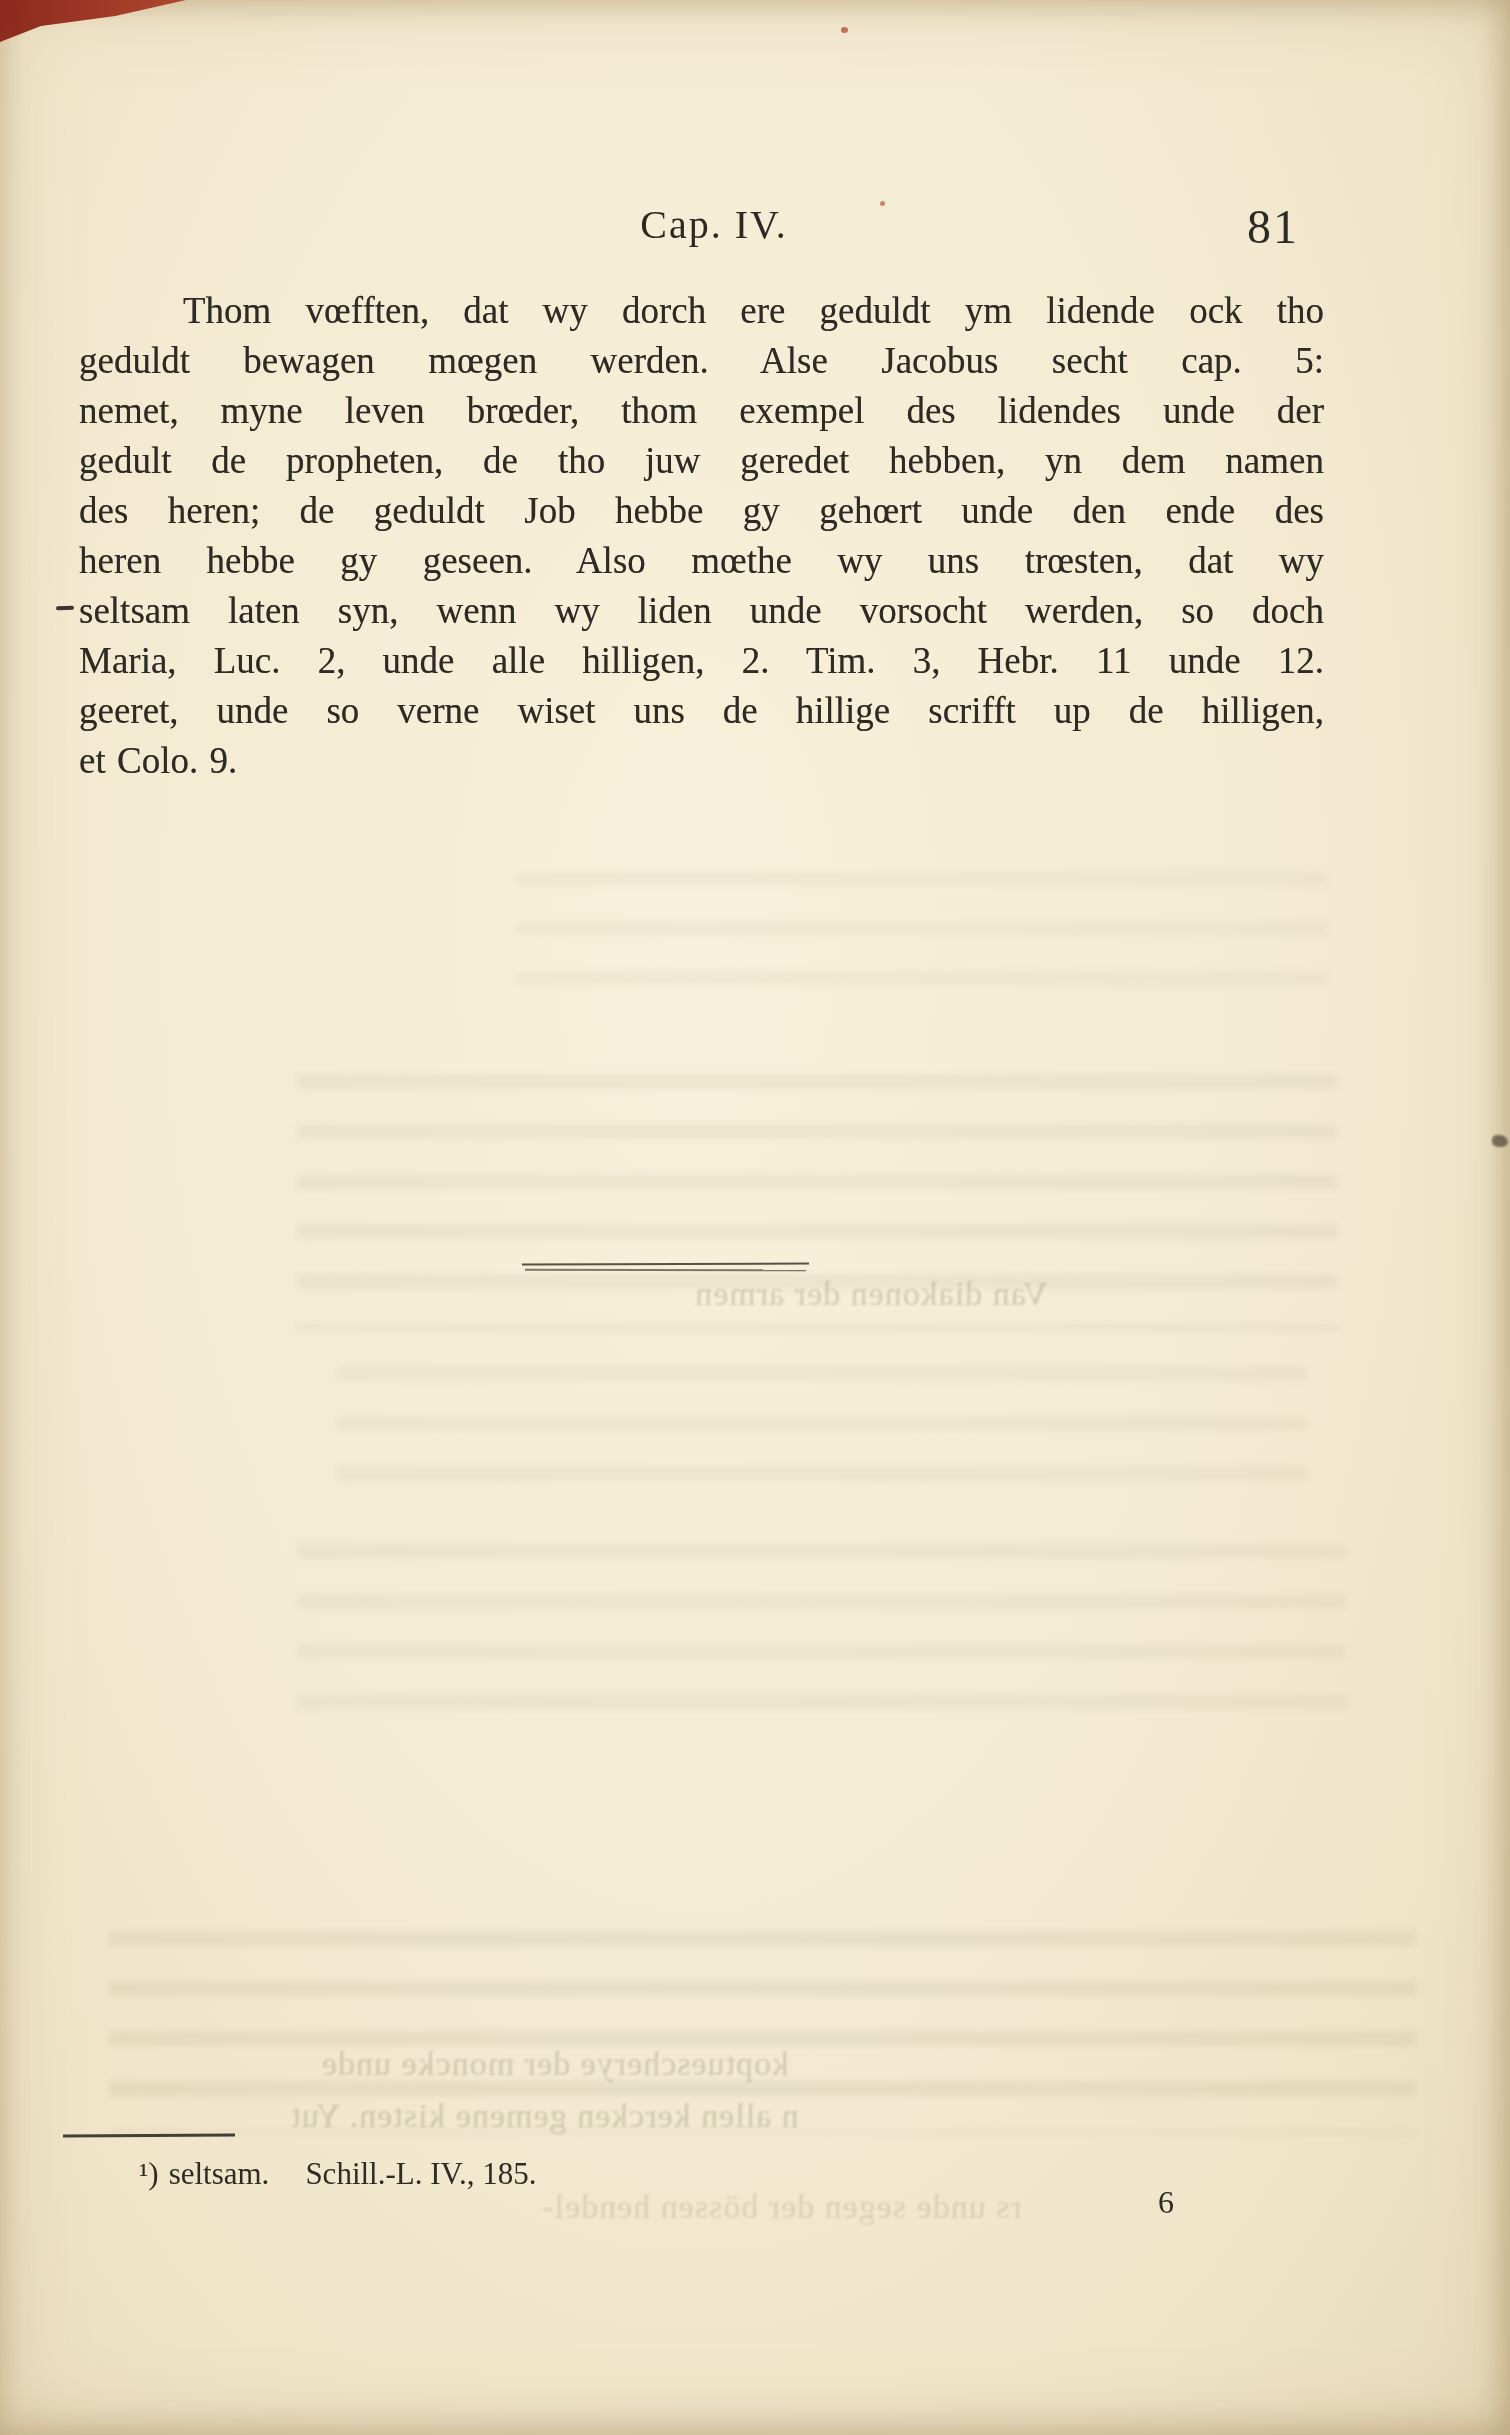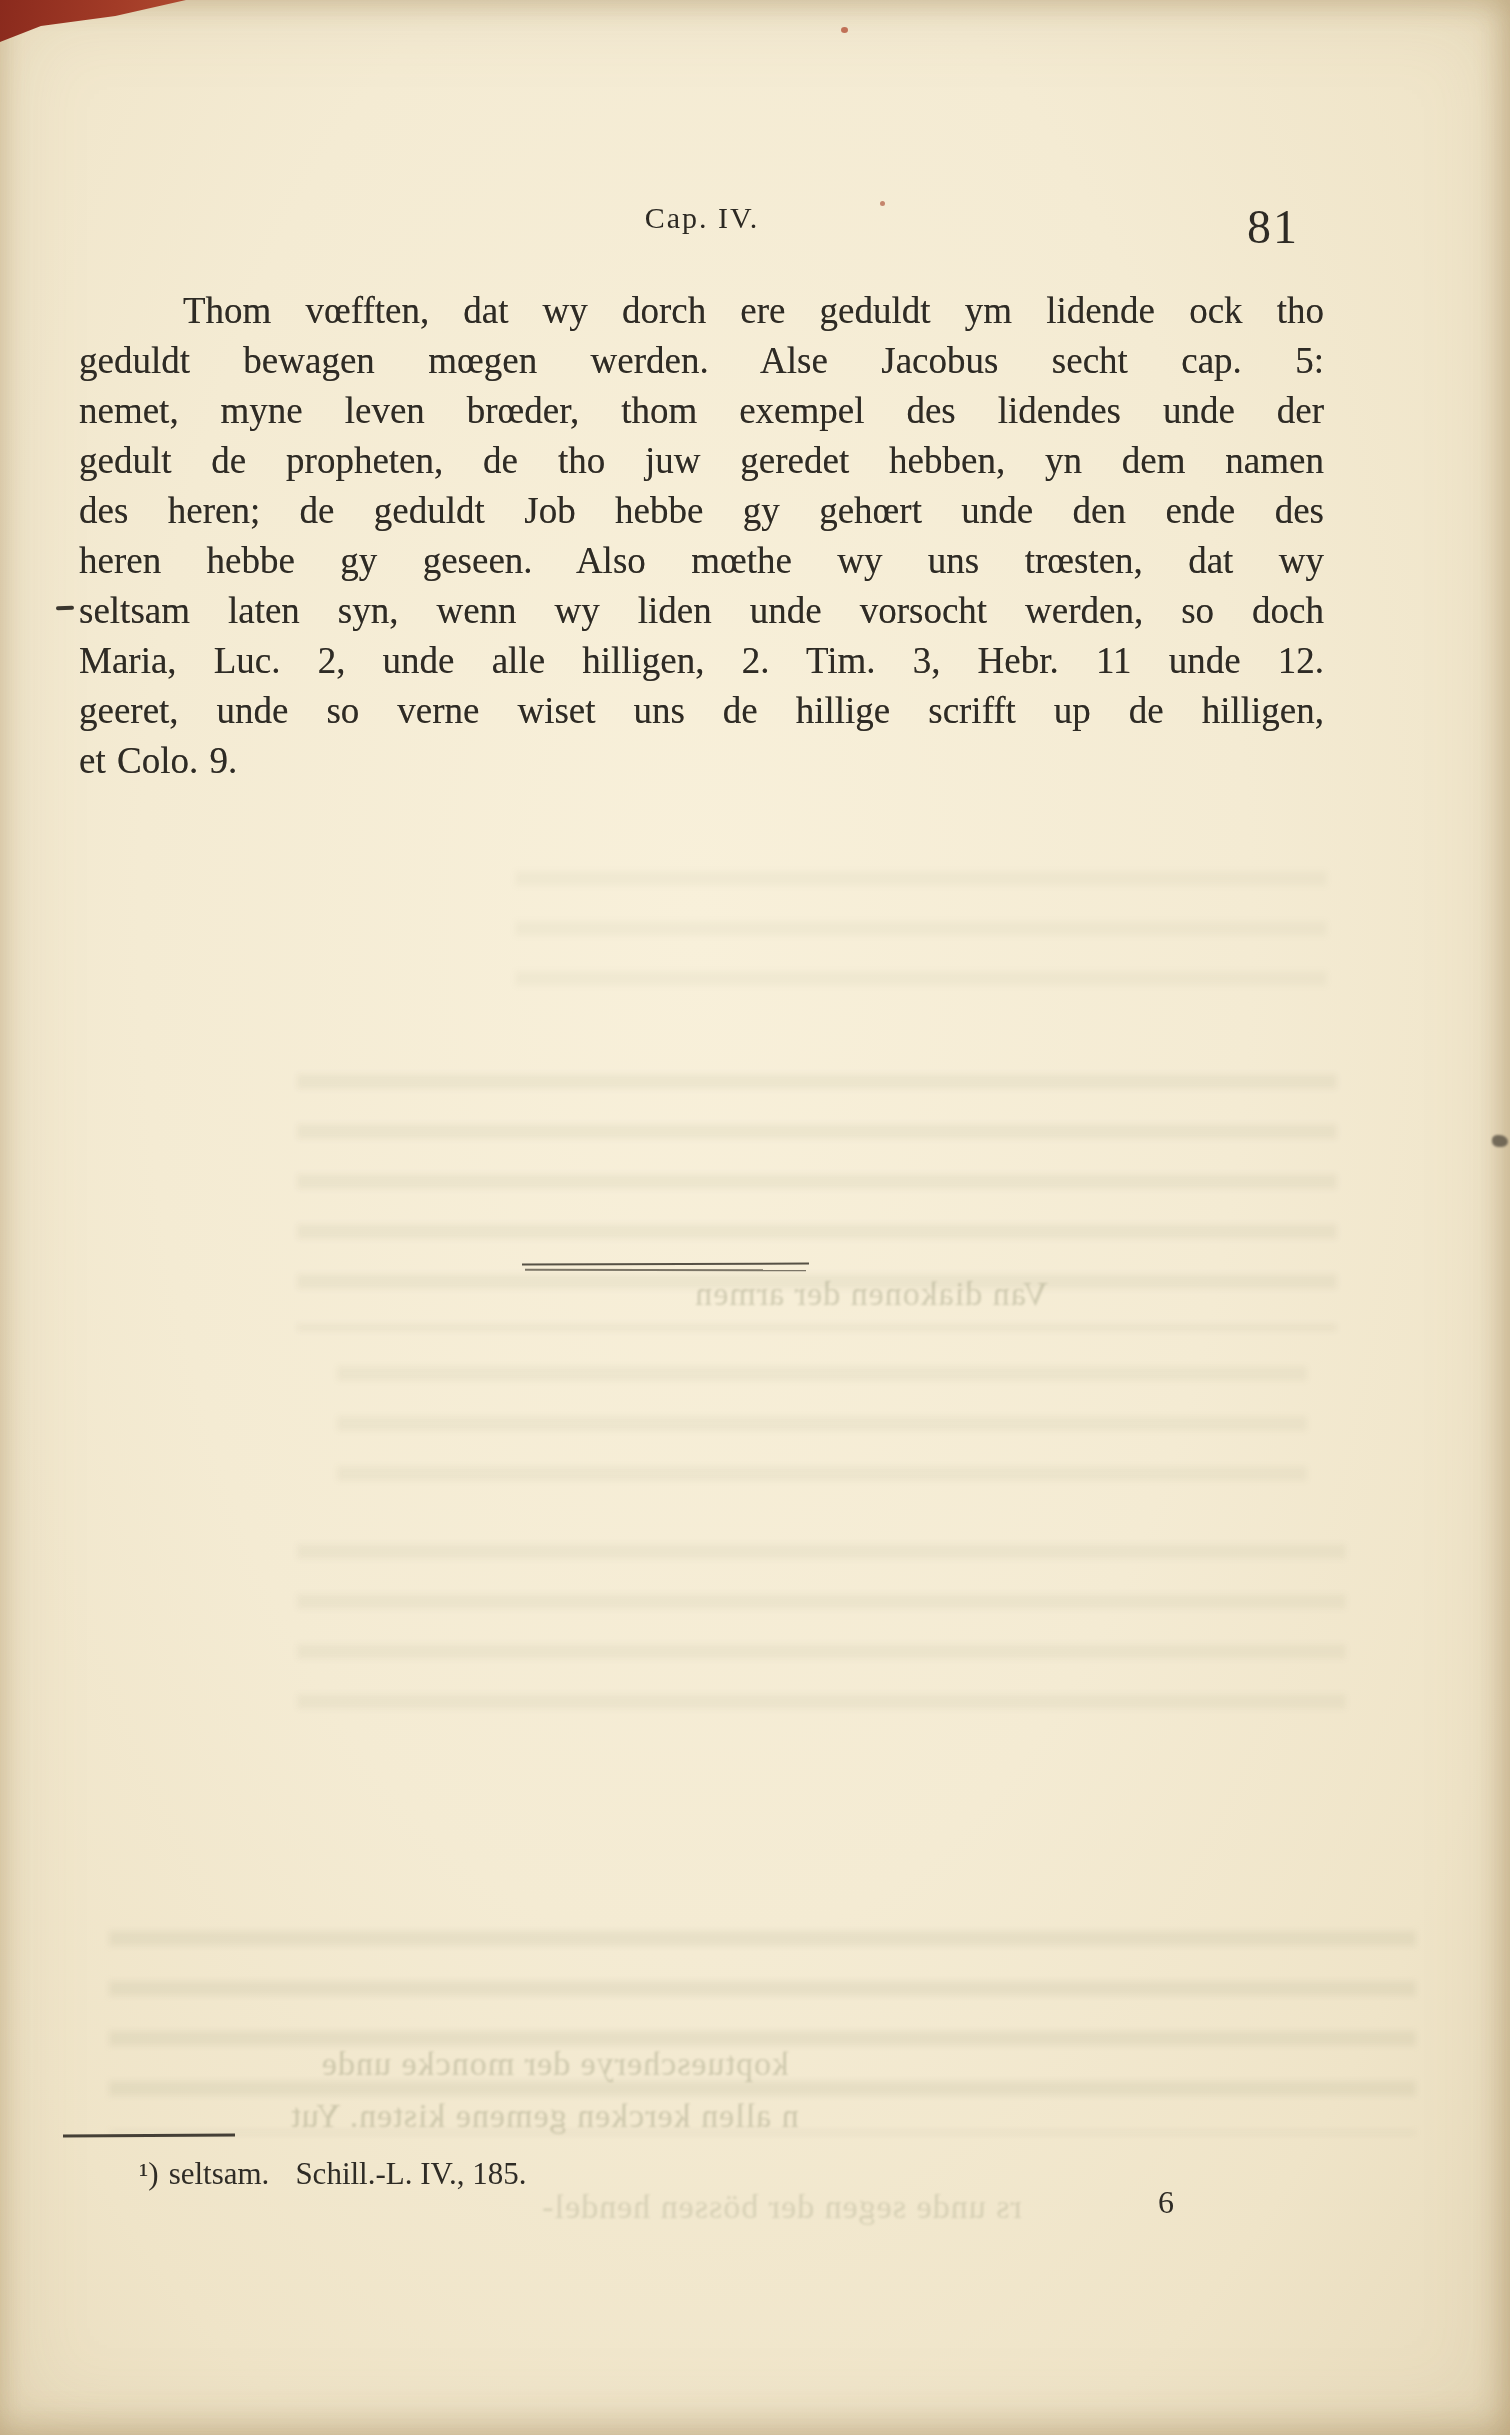--- a/index.html
+++ b/index.html
@@ -36,24 +36,24 @@
   .speck-1 { top: 27px; left: 841px; width: 7px; height: 6px; background: #b4543a; opacity: .8; }
   .speck-2 { top: 201px; left: 880px; width: 5px; height: 5px; background: #b05a40; opacity: .7; }
   .edge-mark {
     position: absolute; top: 1135px; left: 1492px;
     width: 16px; height: 12px; background: #5a5244;
     border-radius: 40% 60% 50% 50%; filter: blur(1px); opacity: .8;
   }
 
   .chapter {
     position: absolute;
-    top: 201px; left: 4px;
+    top: 201px; left: 16px;
     width: 1396px;
     text-align: center;
-    font-size: 30px;
+    font-size: 40px;
     letter-spacing: 2px;
     color: #2c2923;
   }
   .pagenum {
     position: absolute;
     top: 199px; left: 1247px;
     font-size: 48px;
     letter-spacing: 2px;
   }
 
@@ -141,21 +141,21 @@
     border-top: 3px solid rgba(50,46,38,0.9);
     transform: rotate(-0.4deg);
   }
   .footnote {
     position: absolute;
     top: 2156px; left: 139px;
     font-size: 31px;
     color: #2f2c26;
   }
   .footnote .marker { margin-right: 10px; }
-  .footnote .term   { margin-right: 26px; }
+  .footnote .term   { margin-right: 36px; }
 
   .signature {
     position: absolute;
     top: 2184px; left: 1158px;
     font-size: 32px;
   }
 </style>
 </head>
 <body>
 

